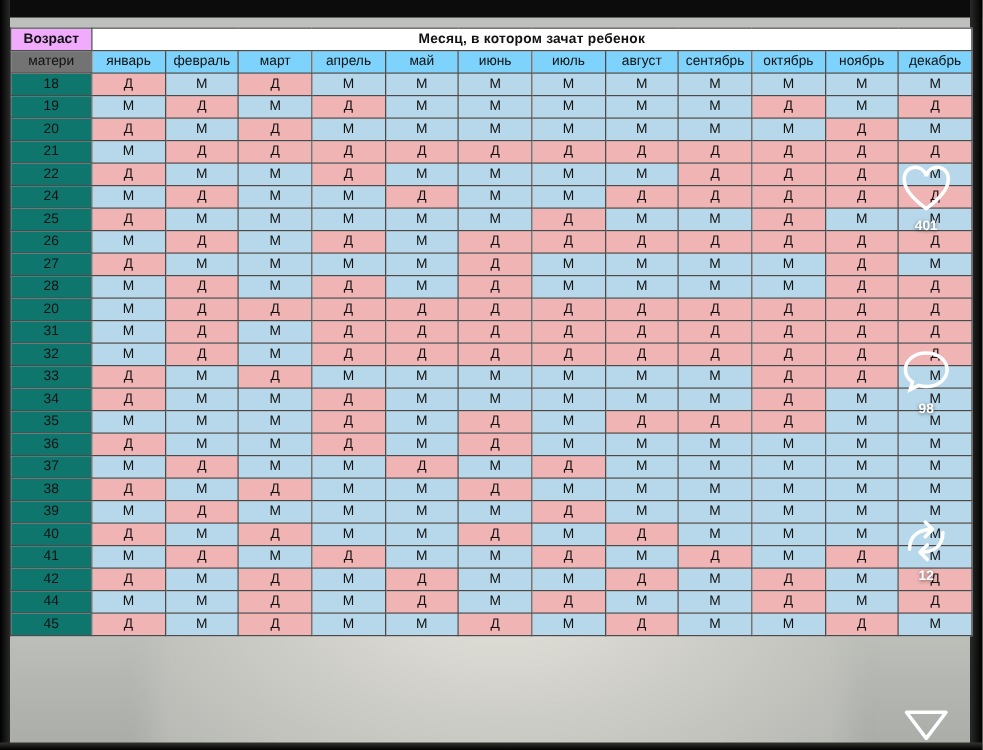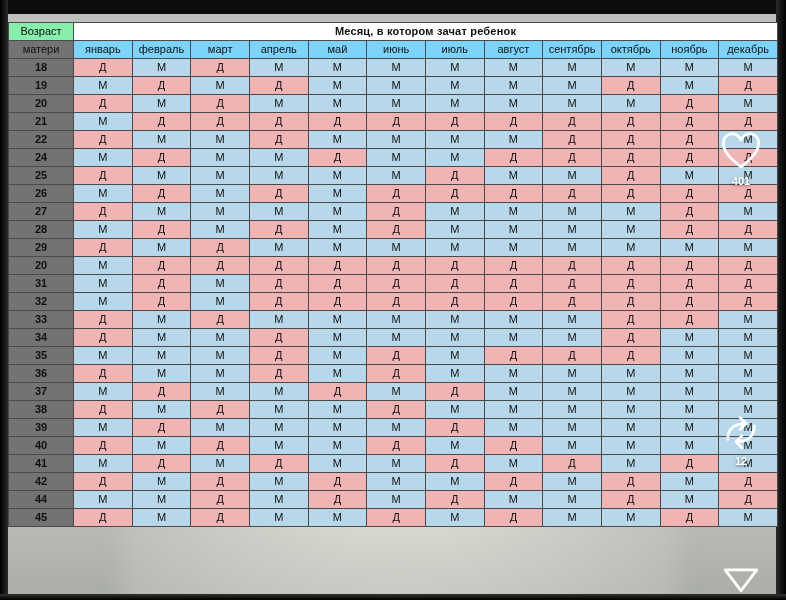--- a/index.html
+++ b/index.html
@@ -75,23 +75,23 @@
     text-align: center;
     padding: 0;
     height: 17px;
     line-height: 17px;
     font-size: 11px;
     overflow: hidden;
     white-space: nowrap;
   }
   th.corner-top {
     width: 64px;
-    font-weight: normal;
+    font-weight: bold;
     font-size: 12px;
-    background: #86efac;
+    background: #f0abfc;
     height: 26px;
     line-height: 26px;
   }
   th.title {
     font-weight: bold;
     font-size: 12px;
     background: #ffffff;
     height: 26px;
     line-height: 26px;
     letter-spacing: 0.2px;
@@ -104,23 +104,23 @@
     line-height: 26px;
   }
   th.month {
     font-weight: normal;
     font-size: 11.5px;
     background: #7dd3fc;
     height: 26px;
     line-height: 26px;
   }
   td.age {
-    font-weight: bold;
+    font-weight: normal;
     font-size: 11px;
-    background: #737373;
+    background: #0f766e;
   }
   td.m { background: #b7d8ea; }
   td.d { background: #f0b4b4; }
 
   
   .overlay {
     position: absolute;
     right: 18px;
     color: #ffffff;
     text-align: center;
@@ -313,35 +313,20 @@
             <td class="m">М</td>
             <td class="d">Д</td>
             <td class="m">М</td>
             <td class="m">М</td>
             <td class="m">М</td>
             <td class="m">М</td>
             <td class="d">Д</td>
             <td class="d">Д</td>
           </tr>
           <tr>
-            <td class="age">29</td>
-            <td class="d">Д</td>
-            <td class="m">М</td>
-            <td class="d">Д</td>
-            <td class="m">М</td>
-            <td class="m">М</td>
-            <td class="m">М</td>
-            <td class="m">М</td>
-            <td class="m">М</td>
-            <td class="m">М</td>
-            <td class="m">М</td>
-            <td class="m">М</td>
-            <td class="m">М</td>
-          </tr>
-          <tr>
             <td class="age">20</td>
             <td class="m">М</td>
             <td class="d">Д</td>
             <td class="d">Д</td>
             <td class="d">Д</td>
             <td class="d">Д</td>
             <td class="d">Д</td>
             <td class="d">Д</td>
             <td class="d">Д</td>
             <td class="d">Д</td>
@@ -563,20 +548,26 @@
     </table>
   </div>
 
   <div class="overlay" id="like-overlay">
     <svg width="40" height="38" viewBox="0 0 24 22">
       <path d="M12 20.5 C4 14.5 1.5 10.5 1.5 7 A5.2 5.2 0 0 1 12 5 A5.2 5.2 0 0 1 22.5 7 C22.5 10.5 20 14.5 12 20.5 Z" fill="none" stroke="#ffffff" stroke-width="1.7"></path>
     </svg>
     <div class="ov-count">401</div>
   </div>
 
+  <div class="overlay" id="comment-overlay">
+    <svg width="40" height="38" viewBox="0 0 24 22">
+      <path d="M12 2.2 C6.2 2.2 2 5.8 2 10.2 C2 12.6 3.3 14.8 5.4 16.2 L4.3 19.8 L8.4 17.8 C9.5 18.1 10.7 18.3 12 18.3 C17.8 18.3 22 14.7 22 10.2 C22 5.8 17.8 2.2 12 2.2 Z" fill="none" stroke="#ffffff" stroke-width="1.7"></path>
+    </svg>
+    <div class="ov-count">98</div>
+  </div>
 
   <div class="overlay" id="share-overlay">
     <svg width="40" height="38" viewBox="0 0 24 22">
       <path d="M4 16 C4 9 9 6.5 15 6.5 M15 6.5 L11.5 3 M15 6.5 L11.5 10" fill="none" stroke="#ffffff" stroke-width="1.7" stroke-linecap="round" stroke-linejoin="round"></path>
       <path d="M20 8 C20 15 15 17.5 9 17.5 M9 17.5 L12.5 14 M9 17.5 L12.5 21" fill="none" stroke="#ffffff" stroke-width="1.7" stroke-linecap="round" stroke-linejoin="round"></path>
     </svg>
     <div class="ov-count">12</div>
   </div>
 
   <div class="overlay" id="send-overlay">

